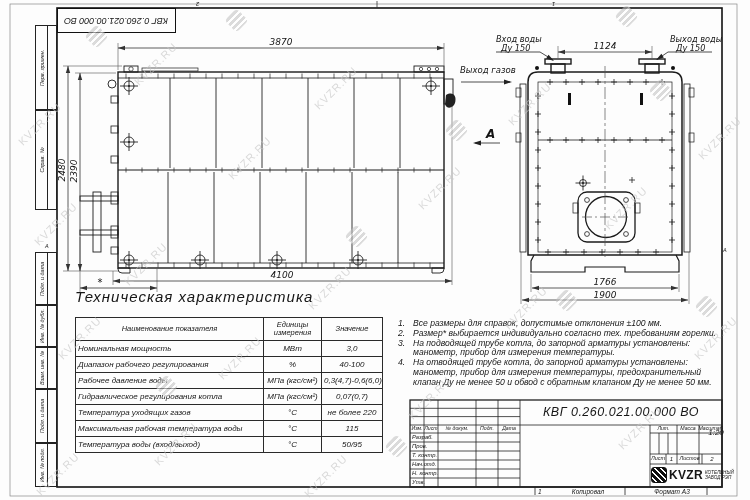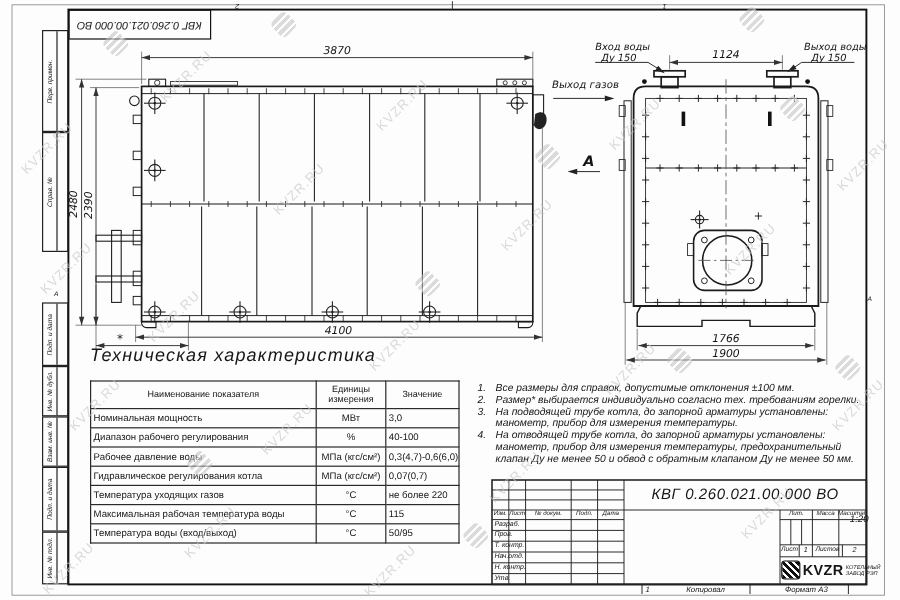--- a/index.html
+++ b/index.html
@@ -15,26 +15,26 @@
   .side-box .div{position:absolute;left:11px;top:0;bottom:0;border-left:1px solid #222}
   .side-box span{position:absolute;top:50%;left:5.5px;transform:translate(-50%,-50%) rotate(-90deg);
                  font-size:5.5px;font-style:italic;white-space:nowrap}
   .zone{position:absolute;font-size:6px;font-style:italic}
   .zone.flip span{display:inline-block;transform:rotate(180deg)}
   .side-mark{position:absolute;font-size:5.5px;font-style:italic}
   
   #spec-title{position:absolute;left:75px;top:288px;width:307px;
               font-size:15px;font-style:italic;font-weight:500;letter-spacing:1px}
   table.spec{position:absolute;left:75px;top:317px;border-collapse:collapse;table-layout:fixed;width:307px}
-  table.spec th,table.spec td{border:1px solid #2a2a2a;padding:0 2px;overflow:hidden;white-space:nowrap}
+  table.spec th,table.spec td{border:1px solid #2a2a2a;font-style:italic;padding:0 2px;overflow:hidden;white-space:nowrap}
   table.spec th{font-size:7.5px;font-weight:500;height:22px;text-align:center;white-space:normal;line-height:8.5px}
   table.spec td{height:15px;font-size:8px}
   td.c-name{text-align:left;padding-left:4px}
   td.c-unit{text-align:center;font-size:7.3px}
-  td.c-val{font-size:7.3px}
+  td.c-val{text-align:center;font-size:7.3px}
   
   #notes{position:absolute;left:398px;top:319px;width:326px;font-size:8.6px;font-style:italic;line-height:9.8px}
   .note{display:flex}
   .note .n{width:15px;flex:none}
   .note .t{flex:1}
   
   .tbt{position:absolute;font-style:italic;display:flex;align-items:center;justify-content:center;text-align:center;line-height:1}
   .tbl{justify-content:flex-start;text-align:left}
   #tb-doc{left:520px;top:400px;width:202px;height:25px;font-size:12.5px;letter-spacing:.5px}
   #tb-name{left:520px;top:427px;width:130px;height:32px;flex-direction:column;font-size:10px;line-height:13px}

